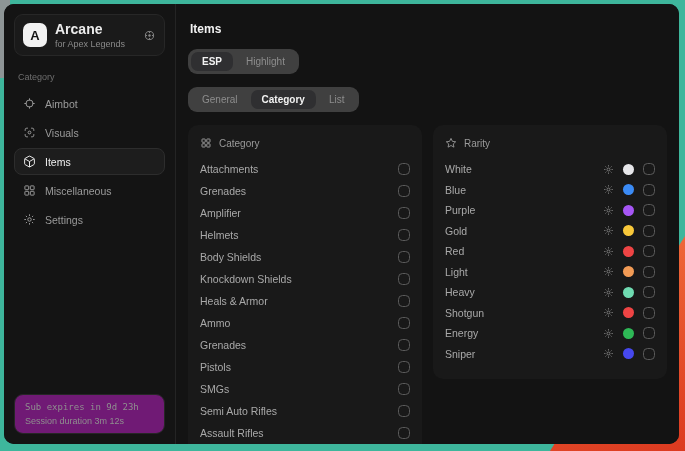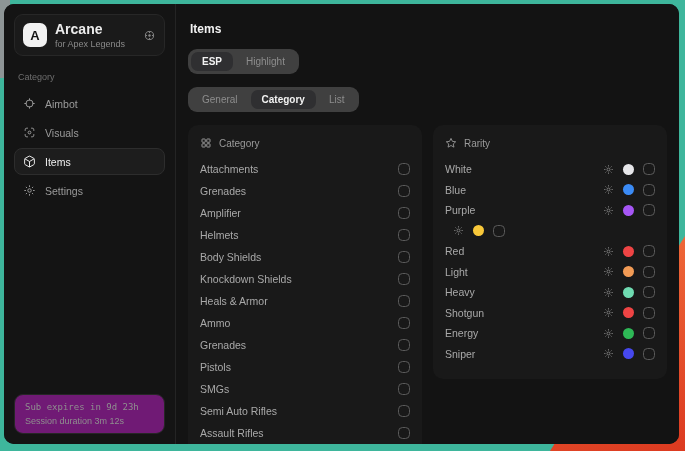--- a/index.html
+++ b/index.html
@@ -126,20 +126,31 @@
         <span>Visuals</span>
       </div>
       <div class="nav-item active">
         <span>
           <svg width="13" height="13" viewBox="0 0 24 24" fill="none" stroke="currentColor" stroke-width="1.8">
             <path d="M21 16V8a2 2 0 00-1-1.73l-7-4a2 2 0 00-2 0l-7 4A2 2 0 003 8v8a2 2 0 001 1.73l7 4a2 2 0 002 0l7-4A2 2 0 0021 16z"></path>
             <path d="M3.3 7l8.7 5 8.7-5M12 22V12"></path>
           </svg>
         </span>
         <span>Items</span>
+      </div>
+      <div class="nav-item">
+        <span>
+          <svg width="13" height="13" viewBox="0 0 24 24" fill="none" stroke="currentColor" stroke-width="1.8">
+            <rect x="3.5" y="3.5" width="7" height="7" rx="1"></rect>
+              <rect x="13.5" y="3.5" width="7" height="7" rx="1"></rect>
+            <rect x="3.5" y="13.5" width="7" height="7" rx="1"></rect>
+              <rect x="13.5" y="13.5" width="7" height="7" rx="1"></rect>
+          </svg>
+        </span>
+        <span>Miscellaneous</span>
       </div>
       <div class="nav-item">
         <span>
           <svg width="13" height="13" viewBox="0 0 24 24" fill="none" stroke="currentColor" stroke-width="1.8">
             <circle cx="12" cy="12" r="3.2"></circle>
             <path d="M12 2.5v3M12 18.5v3M2.5 12h3M18.5 12h3M5.3 5.3l2.1 2.1M16.6 16.6l2.1 2.1M18.7 5.3l-2.1 2.1M7.4 16.6l-2.1 2.1"></path>
           </svg>
         </span>
         <span>Settings</span>
       </div>
@@ -271,20 +282,21 @@
               <span class="row-gear">
                 <svg width="11" height="11" viewBox="0 0 24 24" fill="none" stroke="currentColor" stroke-width="1.8">
                   <circle cx="12" cy="12" r="3.2"></circle>
                   <path d="M12 2.5v3M12 18.5v3M2.5 12h3M18.5 12h3M5.3 5.3l2.1 2.1M16.6 16.6l2.1 2.1M18.7 5.3l-2.1 2.1M7.4 16.6l-2.1 2.1"></path>
                 </svg>
               </span>
               <span class="swatch" style="background: rgb(166, 86, 245);"></span>
               <span class="checkbox"></span>
             </div>
             <div class="row">
+              <span class="row-label">Gold</span>
               <span class="row-gear">
                 <svg width="11" height="11" viewBox="0 0 24 24" fill="none" stroke="currentColor" stroke-width="1.8">
                   <circle cx="12" cy="12" r="3.2"></circle>
                   <path d="M12 2.5v3M12 18.5v3M2.5 12h3M18.5 12h3M5.3 5.3l2.1 2.1M16.6 16.6l2.1 2.1M18.7 5.3l-2.1 2.1M7.4 16.6l-2.1 2.1"></path>
                 </svg>
               </span>
               <span class="swatch" style="background: rgb(248, 200, 58);"></span>
               <span class="checkbox"></span>
             </div>
             <div class="row">

